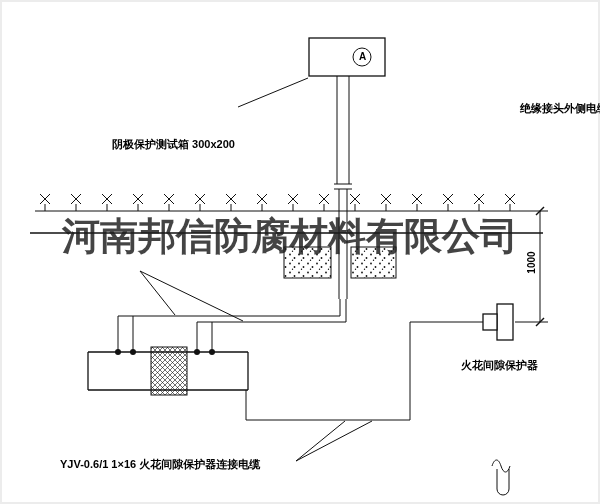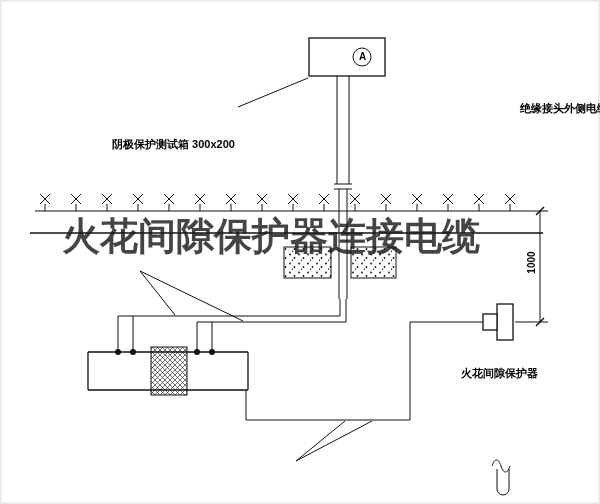--- a/index.html
+++ b/index.html
@@ -145,22 +145,23 @@
       </g>
 
     </g>
   </svg>
 
   <div class="lbl" style="left:112px;top:102px;margin-top:36px;">阴极保护测试箱 300x200</div>
 
   <div class="lbl" style="left:520px;top:102px;">绝缘接头外侧电缆</div>
 
 
-  <div class="lbl" style="left:461px;top:359px;margin-top:8px;">火花间隙保护器</div>
+  <div class="lbl" style="left:461px;top:359px;">火花间隙保护器</div>
 
+  <div class="lbl" style="left:60px;top:458px;">YJV-0.6/1 1×16  火花间隙保护器连接电缆</div>
 
   <div id="dim1000">1000</div>
 
   <div id="ammeterA">A</div>
 
-  <div id="watermark">火花间隙保护器连接电缆</div>
+  <div id="watermark">河南邦信防腐材料有限公司</div>
 
 </div>
 
 </body></html>

